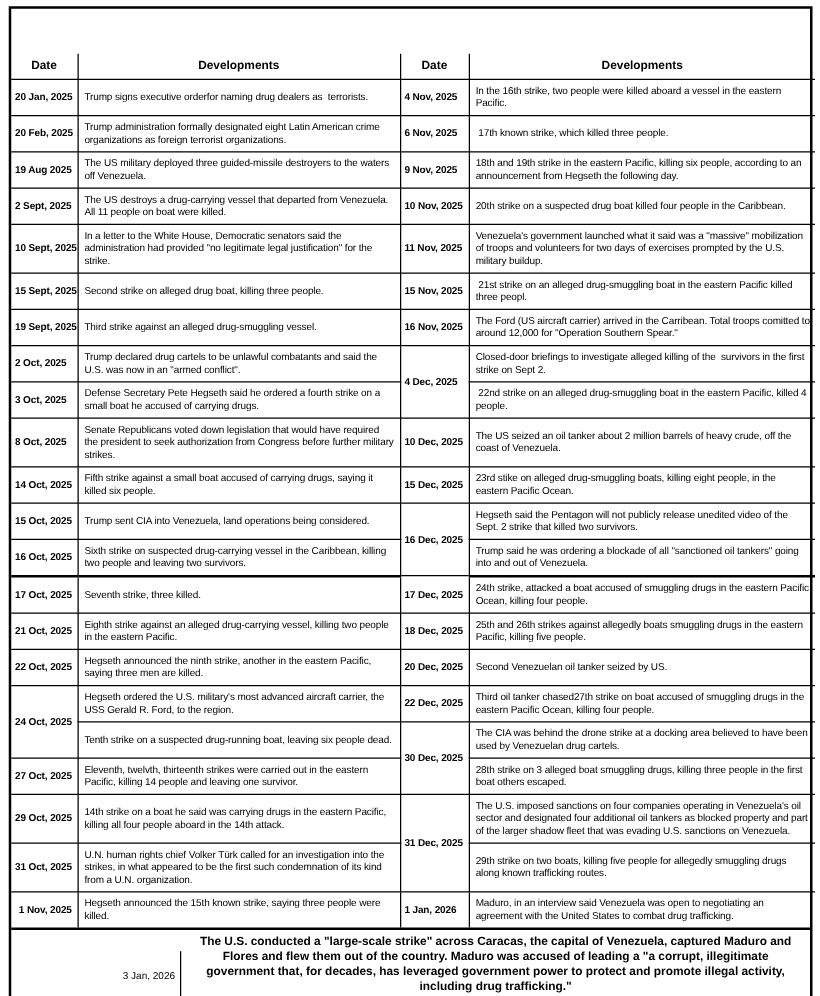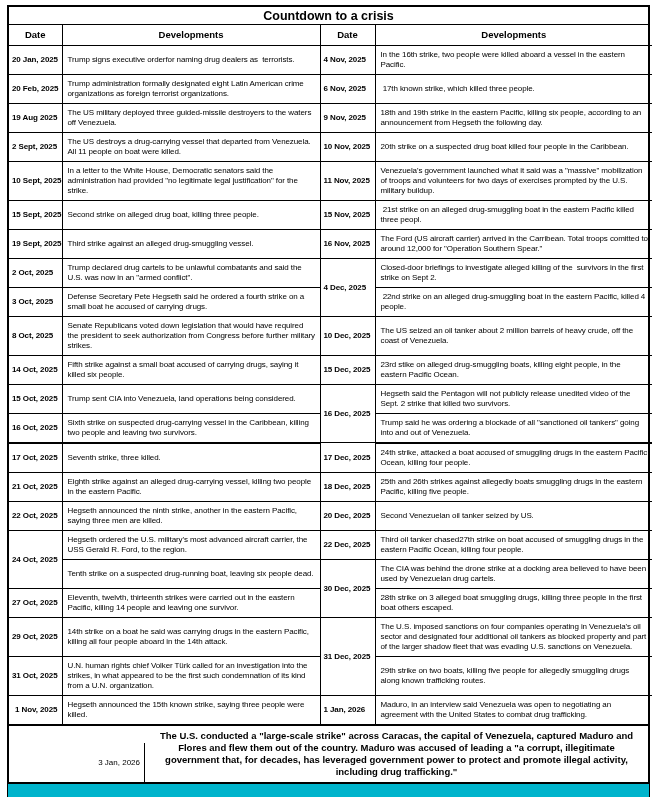--- a/index.html
+++ b/index.html
@@ -7,21 +7,21 @@
   body {
     width:656px; height:797px; overflow:hidden;
     font-family:"Liberation Sans","DejaVu Sans",sans-serif;
     color:#000; padding:5px 6px 0 7px;
   }
   .tbl-wrap { width:643px; border:2.5px solid #000; background:#fff; }
   .title {
     font-size:12.5px; font-weight:bold; text-align:center;
     padding:2px 0 1px 0; border-bottom:1px solid #000; letter-spacing:0;
   }
-  table { width:100%; border-collapse:collapse; border-style:hidden; table-layout:fixed; }
+  table { width:100%; border-collapse:collapse; border-style:hidden; table-layout:fixed;margin-top:36px; }
   col.c-date1 { width:53px; }
   col.c-dev1  { width:258px; }
   col.c-date2 { width:55px; }
   col.c-dev2  { width:277px; }
   th {
     border:1px solid #000; font-size:9.5px; font-weight:bold;
     text-align:center; height:20px; padding:2px;
   }
   td { border:1px solid #000; vertical-align:middle; height:27px; }
   td.date {
@@ -47,21 +47,20 @@
     width:643px; border:1px solid #000; border-top:none;
     padding:3px 5px 4px 8px; font-size:8px; font-style:italic;
     display:flex; align-items:center; gap:6px; white-space:nowrap; overflow:hidden;
   }
   .sources-bar .lbl { font-weight:bold;margin-top:34px; }
 </style>
 </head>
 <body>
 
 <div class="tbl-wrap">
-  <div class="title">Countdown to a crisis</div>
   <table>
     <colgroup>
       <col class="c-date1">
         <col class="c-dev1">
         <col class="c-date2">
         <col class="c-dev2">
     </colgroup>
     <thead>
       <tr>
         <th>Date</th>

